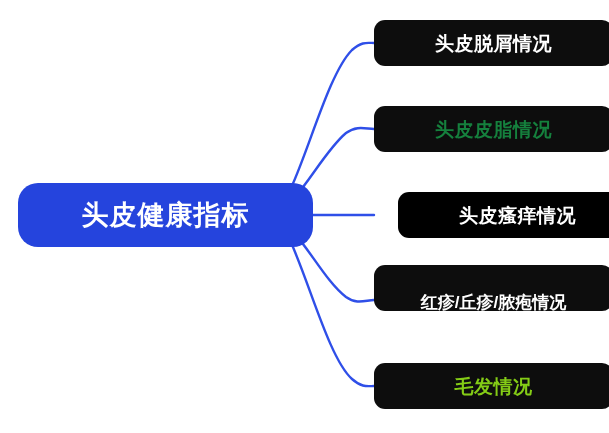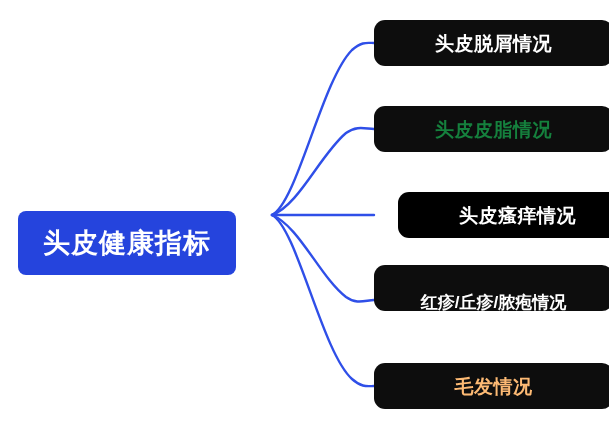--- a/index.html
+++ b/index.html
@@ -27,25 +27,24 @@
     position: absolute;
     box-sizing: border-box;
     display: flex;
     align-items: center;
     justify-content: center;
     text-align: center;
   }
   .root-node {
     left: 18px;
     top: 183px;
-    width: 218px;
+    width: 295px;
     height: 64px;
     background: #2544dd;
-    border-radius: 8px;
-    margin-top: 28px;
+    border-radius: 20px;
   }
   .root-label {
     color: #ffffff;
     font-size: 27px;
     font-weight: bold;
     letter-spacing: 1px;
     line-height: 1;
     white-space: nowrap;
   }
   .leaf-node {
@@ -102,16 +101,16 @@
 
   <div class="node leaf-node leaf-2" style="background: #000000; margin-left: 24px;">
     <span class="leaf-label" style="color: rgb(255, 255, 255);">头皮瘙痒情况</span>
   </div>
 
   <div class="node leaf-node leaf-3" style="background: rgb(13, 13, 13);">
     <span class="leaf-label compact" style="color: rgb(255, 255, 255);">红疹/丘疹/脓疱情况</span>
   </div>
 
   <div class="node leaf-node leaf-4" style="background: rgb(13, 13, 13);">
-    <span class="leaf-label" style="color: #fdba74; text-align: right;">毛发情况</span>
+    <span class="leaf-label" style="color: #84cc16; text-align: right;">毛发情况</span>
   </div>
 
 </div>
 
 </body></html>

